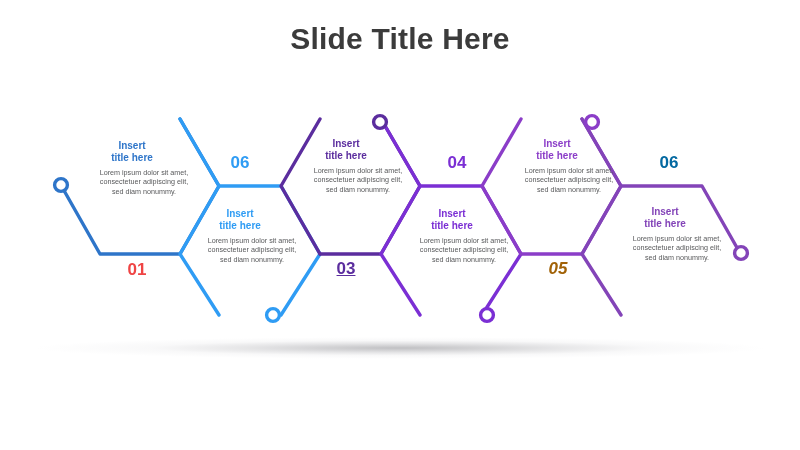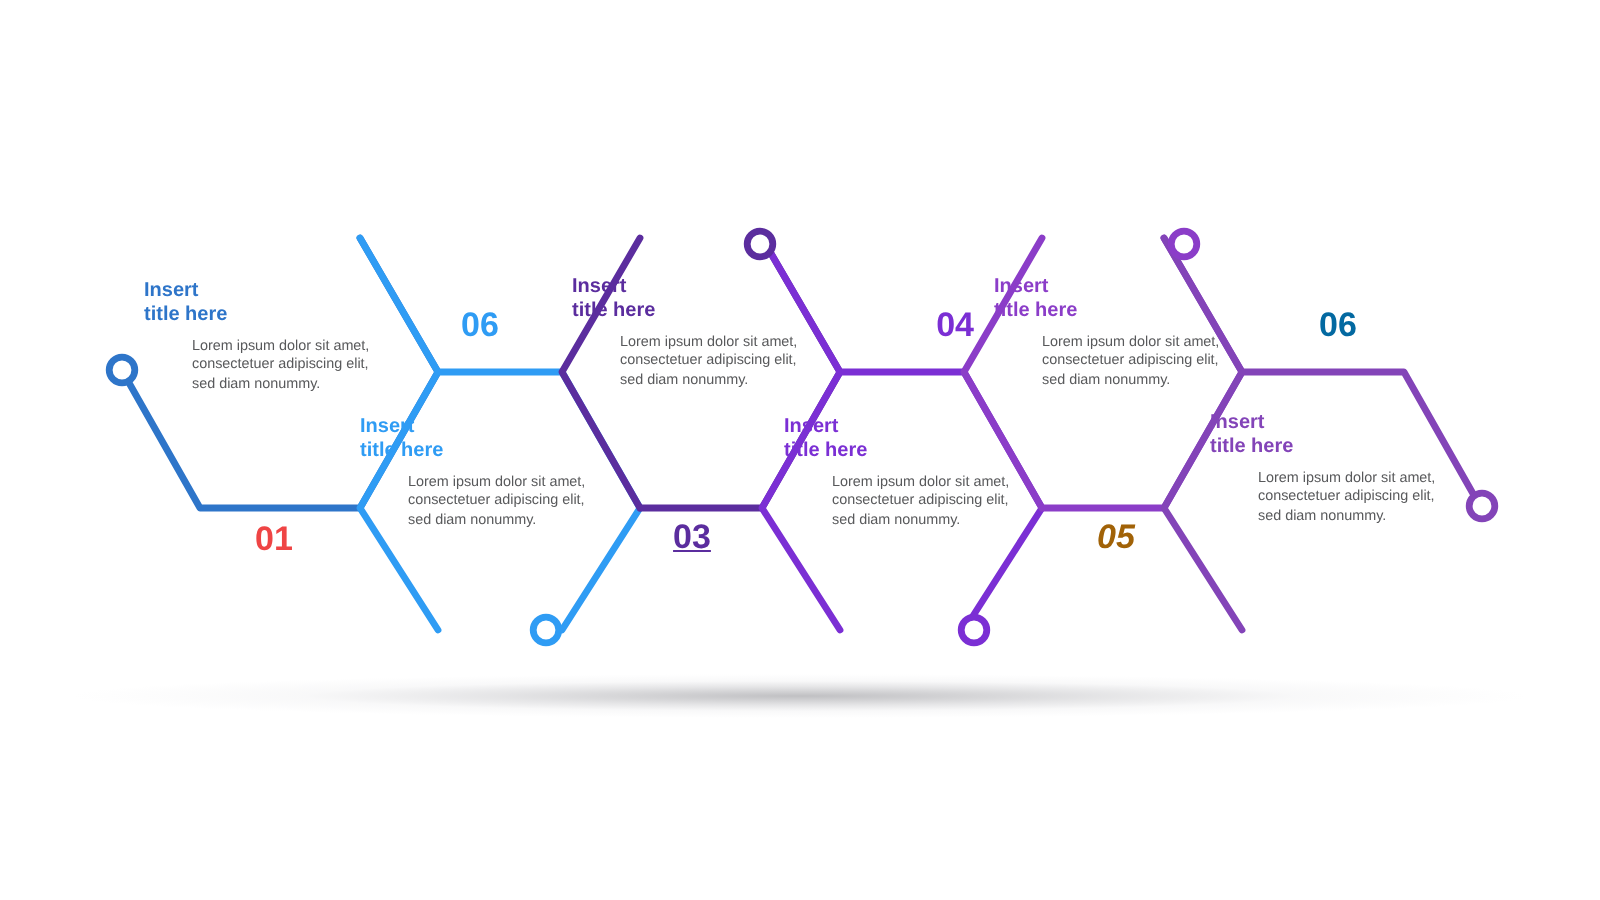--- a/index.html
+++ b/index.html
@@ -13,21 +13,21 @@
   #page-title{
     position:absolute;left:0;top:22px;width:800px;
     text-align:center;
     font-size:30px;font-weight:bold;color:#3b3b3b;
     letter-spacing:.2px;
   }
 
   #diagram{position:absolute;left:0;top:0;width:800px;height:450px;}
   svg.layer{position:absolute;left:0;top:0;width:800px;height:450px;}
 
-  .node-text{position:absolute;}
+  .node-text{position:absolute;text-align:center;}
   .node-title{
     font-size:10px;font-weight:bold;line-height:12px;
     white-space:pre-line;
   }
   .node-body{
     font-size:7.2px;line-height:9.4px;color:#58595b;
     margin-top:4px;
     margin-left:24px;
   }
   .node-num{
@@ -39,20 +39,21 @@
     background:radial-gradient(ellipse 50% 50% at 50% 50%,
        rgba(140,140,145,.55) 0%, rgba(170,170,175,.30) 42%,
        rgba(200,200,205,.12) 68%, rgba(255,255,255,0) 100%);
   }
 </style>
 </head>
 <body>
 
 <div id="slide">
 
+  <div id="page-title">Slide Title Here</div>
 
   <div class="shadow-strip"></div>
 
   <div id="diagram">
 
     <svg class="layer" viewBox="0 0 800 450">
       <g fill="none" stroke-width="3.4" stroke-linecap="round" stroke-linejoin="round">
 
         <path stroke="#2e75c9" d="M 62,187 L 100,254 L 180,254 L 219,186 L 180,119"></path>
 
@@ -94,21 +95,21 @@
       <div class="node-body">Lorem ipsum dolor sit amet, consectetuer adipiscing elit, sed diam nonummy.</div>
     </div>
 
     <div class="node-text" style="left:286px;top:138px;width:120px;">
       <div class="node-title" style="color:#5b2d9e;">Insert
 title here</div>
       <div class="node-body">Lorem ipsum dolor sit amet, consectetuer adipiscing elit, sed diam nonummy.</div>
     </div>
     <div class="node-num" style="left:316px;top:259px;width:60px;color:#5b2d9e;text-decoration:underline;">03</div>
 
-    <div class="node-num" style="left:427px;top:153px;width:60px;color:#7b2fd4;text-align:right;">04</div>
+    <div class="node-num" style="left:427px;top:153px;width:60px;color:#7b2fd4;">04</div>
     <div class="node-text" style="left:392px;top:208px;width:120px;">
       <div class="node-title" style="color:#7b2fd4;">Insert
 title here</div>
       <div class="node-body">Lorem ipsum dolor sit amet, consectetuer adipiscing elit, sed diam nonummy.</div>
     </div>
 
     <div class="node-text" style="left:497px;top:138px;width:120px;">
       <div class="node-title" style="color:#8b3dc8;">Insert
 title here</div>
       <div class="node-body">Lorem ipsum dolor sit amet, consectetuer adipiscing elit, sed diam nonummy.</div>

